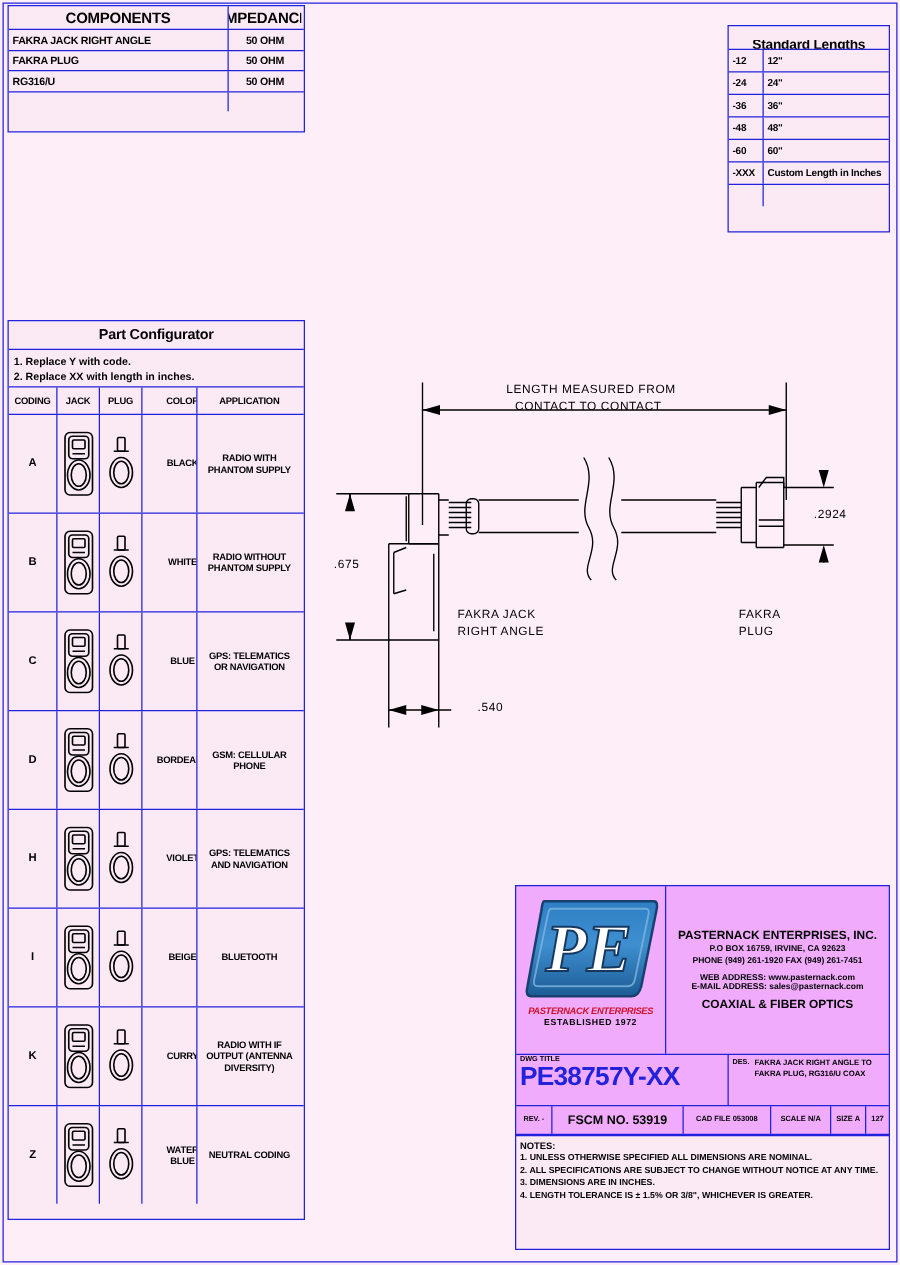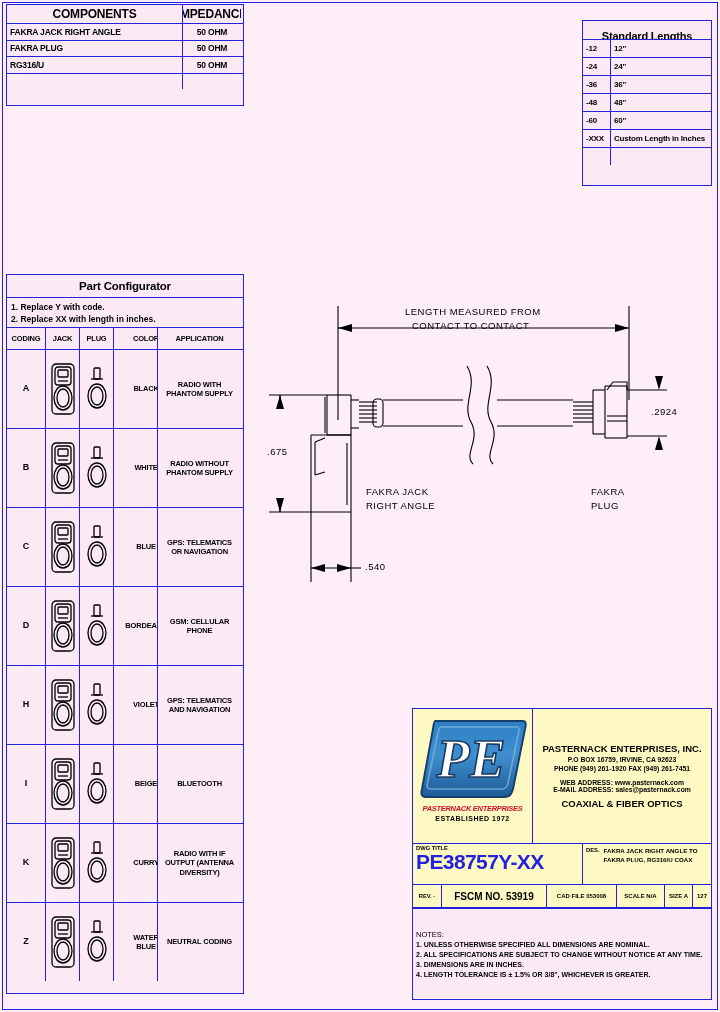--- a/index.html
+++ b/index.html
@@ -36,21 +36,21 @@
   
   #lengths{ left:582px; top:20px; width:130px; height:166px; }
   #lengths .row{ height:18px; }
   #lengths .row.h{ height:18px; }
   #lengths .c1{ width:27px; }
   #lengths .c2{ width:99px; }
   #lengths .cell{ font-size:8px; }
   #lengths .hdr{ font-size:11px;margin-top:11px; }
 
   
-  #configurator{ left:6px; top:256px; width:238px; height:720px;margin-top:18px; }
+  #configurator{ left:6px; top:256px; width:238px; height:720px; }
   #cfg-title{ height:22px; font-size:11.5px; }
   #cfg-notes{ border-top:1.2px solid #2222dd; padding:3px 4px 2px 4px; }
   #cfg-notes div{ font-size:8.5px; font-weight:bold; line-height:12px; }
   #cfg-head{ display:flex; height:22px; border-top:1.2px solid #2222dd; }
   #cfg-head .cell{ font-size:7.5px; justify-content:center; }
   .col-coding{ width:38px; }
   .col-jack{ width:34px; }
   .col-plug{ width:34px; }
   .col-color{ width:44px;padding-left:24px; }
   .col-app{ width:84px; }
@@ -64,21 +64,21 @@
   .jack-ico{ width:26px; height:52px; }
   .plug-ico{ width:22px; height:46px; }
 
   
   #drawing{ position:absolute; left:255px; top:300px; width:460px; height:310px; }
   .dim-txt{ position:absolute; font-size:9.5px; font-family:"Liberation Sans", sans-serif;
             letter-spacing:0.5px; white-space:nowrap; }
 
   
   #titleblock{ position:absolute; left:412px; top:708px; width:300px; height:200px;
-               border:1.5px solid #2222dd; background:#fef9c3; }
+               border:1.5px solid #2222dd; background:#f0abfc; }
   #tb-top{ display:flex; height:135px; border-bottom:1.5px solid #2222dd; }
   #tb-logo{ width:120px; border-right:1.2px solid #2222dd; position:relative;
             display:flex; flex-direction:column; align-items:center; justify-content:flex-start;
             padding-top:6px;}
   #tb-company{ flex:1; display:flex; flex-direction:column; align-items:center;
                justify-content:center; padding:3px 2px; }
   #tb-company .cname{ font-size:9.5px; font-weight:bold; }
   #tb-company .cline{ font-size:6.8px; font-weight:bold; margin-top:2px;}
   #tb-company .cweb{ font-size:6.8px; font-weight:bold; }
   #tb-company .ccoax{ font-size:9.5px; font-weight:bold; margin-top:5px;}
@@ -90,21 +90,21 @@
   #tb-des{ flex:1; display:flex; padding:3px 2px 0 3px; }
   #tb-des .lbl{ font-size:5.8px; font-weight:bold; margin-right:4px; }
   #tb-des .txt{ font-size:6.2px; font-weight:bold; line-height:8.5px; }
   #tb-bot{ display:flex; height:22px; }
   #tb-bot .cell2{ display:flex; align-items:center; justify-content:center;
                   border-left:1.2px solid #2222dd; font-weight:bold; }
   #tb-bot .cell2:first-child{ border-left:none; }
   #notes{ position:absolute; left:412px; top:908px; width:300px; height:92px;
           border:1.5px solid #2222dd; background:#fbeaf4; padding:2px 3px; }
   #notes .nt{ font-size:7px; font-weight:bold; line-height:10px; }
-  #notes .ntitle{ font-size:7.5px; font-weight:normal; line-height:11px;margin-top:18px; }
+  #notes .ntitle{ font-size:7.5px; font-weight:bold; line-height:11px; }
 
   
   .logo-wrap{ width:108px; height:88px; position:relative; }
   .logo-sub{ font-size:7.5px; font-weight:bold; font-style:italic; color:#d0112b;
              letter-spacing:-0.3px; margin-top:1px; }
   .logo-est{ font-size:7px; font-weight:bold; letter-spacing:0.5px; margin-top:2px;}
 </style>
 </head>
 <body>
 
@@ -489,21 +489,21 @@
     <g stroke="#000" stroke-width="1.4">
       <line x1="25" y1="95" x2="25" y2="104"></line>
       <line x1="25" y1="212" x2="25" y2="203"></line>
       <line x1="404" y1="86" x2="404" y2="76"></line>
       <line x1="404" y1="140" x2="404" y2="150"></line>
     </g>
   </svg>
   <div class="dim-txt" style="left:150px; top:6px;">LENGTH MEASURED FROM</div>
   <div class="dim-txt" style="left:157px; top:20px;">CONTACT TO CONTACT</div>
   <div class="dim-txt" style="left:12px; top:146px;">.675</div>
-  <div class="dim-txt" style="left:110px; top:261px;">.540</div>
+  <div class="dim-txt" style="left:127px; top:261px;">.540</div>
   <div class="dim-txt" style="left:396px; top:106px;">.2924</div>
   <div class="dim-txt" style="left:111px; top:186px;">FAKRA JACK</div>
   <div class="dim-txt" style="left:111px; top:200px;">RIGHT ANGLE</div>
   <div class="dim-txt" style="left:336px; top:186px;">FAKRA</div>
   <div class="dim-txt" style="left:336px; top:200px;">PLUG</div>
 </div>
 
 <div id="titleblock">
   <div id="tb-top">
     <div id="tb-logo">

